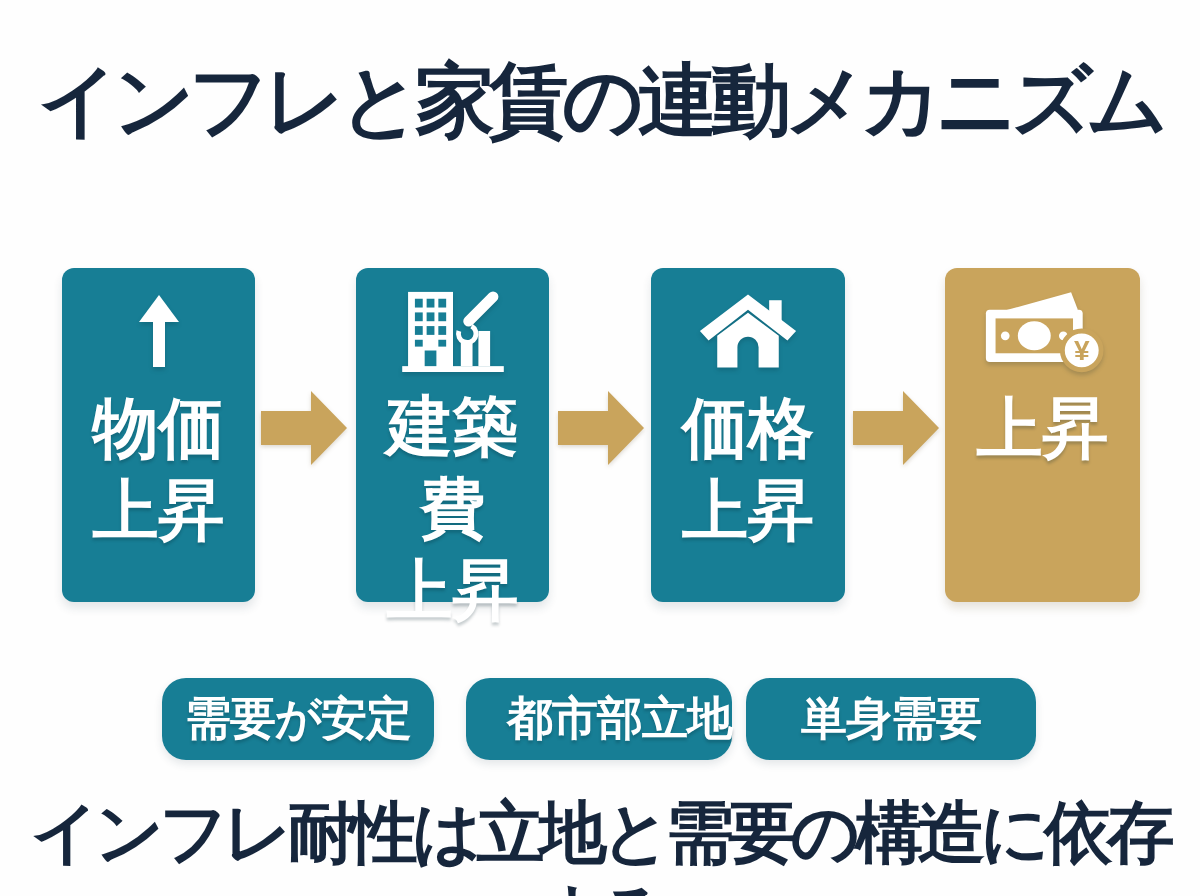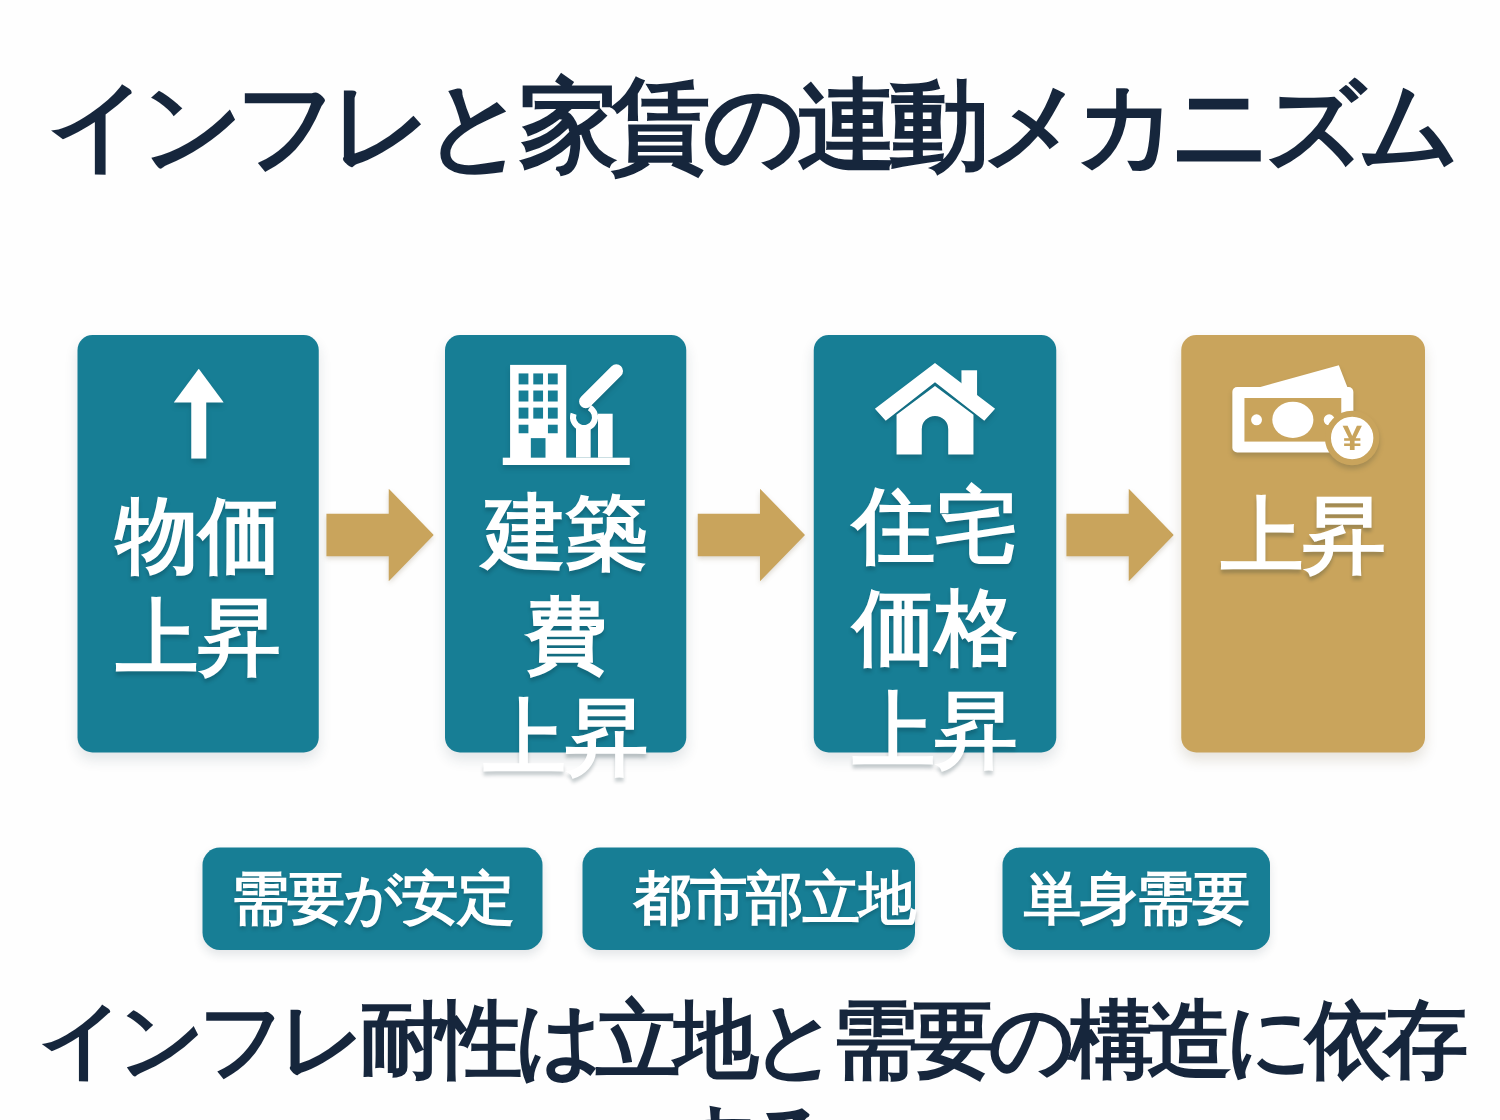--- a/index.html
+++ b/index.html
@@ -42,30 +42,30 @@
     font-size:66px;font-weight:900;line-height:1.24;
     color:var(--box-text);
     text-shadow:0 3px 3px rgba(0,30,40,0.22);
   }
   .step-label span{display:block;}
   .conn{position:absolute;top:389px;filter:drop-shadow(0 2px 2px rgba(90,70,30,0.20));}
   #conn-1{left:261px;}
   #conn-2{left:558px;}
   #conn-3{left:853px;}
   .tag{
-    position:absolute;top:678px;height:82px;border-radius:14px;
+    position:absolute;top:678px;height:82px;border-radius:24px;
     background:var(--teal);
     box-shadow:0 4px 8px rgba(30,60,70,0.12);
     display:flex;align-items:center;justify-content:center;
     color:var(--box-text);font-size:46px;font-weight:900;letter-spacing:-1px;
     text-shadow:0 3px 3px rgba(0,30,40,0.22);
   }
   #tag-1{left:162px;width:272px;}
   #tag-2{left:466px;width:266px;justify-content:flex-end;}
-  #tag-3{left:802px;width:214px;}
+  #tag-3{left:746px;width:290px;}
   .footer{
     position:absolute;left:0;right:0;top:792px;margin:0;
     text-align:center;font-size:68px;font-weight:700;line-height:1.2;
     color:var(--navy);letter-spacing:-0.08em;
   }
 </style>
 </head>
 <body>
 
 <div class="canvas">
@@ -126,21 +126,20 @@
 
   <div class="step" id="step-3">
     <div class="icon-wrap">
       <svg width="100" height="78" viewBox="0 0 104 80" aria-hidden="true">
         <rect x="74" y="8" width="13" height="22" fill="#FFFFFF"></rect>
         <path d="M52,2 L102,40 L93,50 L52,18 L11,50 L2,40 Z" fill="#FFFFFF"></path>
         <path d="M20,45 L52,21 L84,45 L84,78 L63,78 L63,57 a11,11 0 0 0 -22,0 L41,78 L20,78 Z" fill="#FFFFFF"></path>
       </svg>
     </div>
     <div class="step-label">
-      <span>住宅</span>
       <span>価格</span>
       <span>上昇</span>
     </div>
   </div>
 
   <svg class="conn" id="conn-3" width="86" height="78" viewBox="0 0 86 78" aria-hidden="true">
     <polygon points="0,22 50,22 50,2 86,39 50,76 50,56 0,56" fill="var(--gold)"></polygon>
   </svg>
 
   <div class="step gold" id="step-4">

